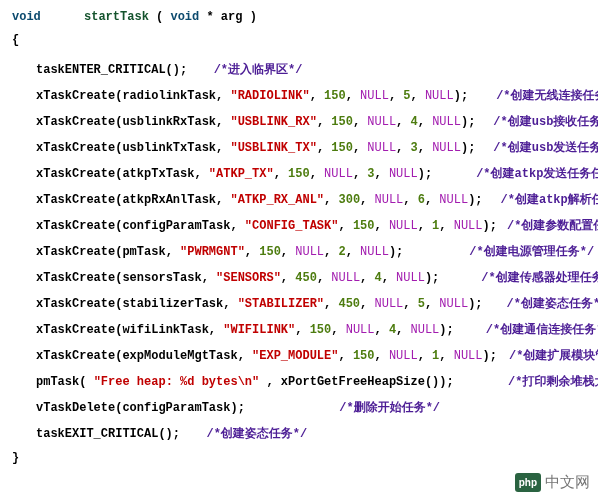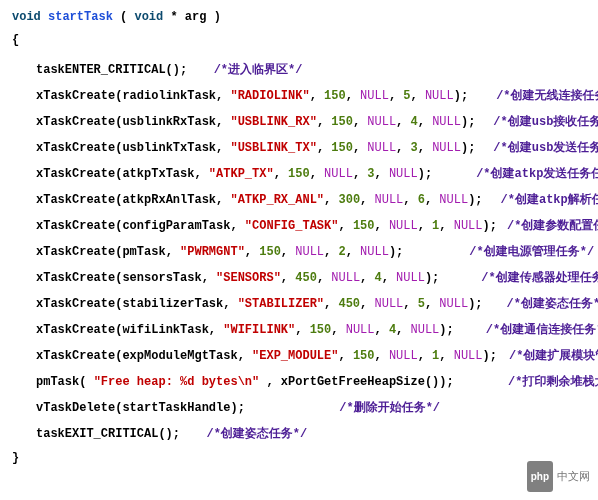--- a/index.html
+++ b/index.html
@@ -11,49 +11,49 @@
       white-space: nowrap;
       position: relative;
       width: 598px;
       height: 500px;
       overflow: hidden;
     }
     .line { margin-bottom: 9px; font-weight: bold; }
     .line.brace { margin-bottom: 14px; }
     .indent { padding-left: 24px; }
     .kw-type { color: #0c4a6e; }
-    .fn-name { color: #1d4ed8; }
+    .fn-name { color: #14532d; margin-left: 36px; }
     .punct { color: #000000; }
     .ident { color: #000000; }
     .string { color: #c00000; }
     .num { color: #4d7c0f; }
     .null { color: #a21caf; font-weight: normal; }
     .comment { color: #4c1d95; }
     .space { display: inline-block; }
     .watermark {
       position: absolute;
       right: 8px;
       bottom: 8px;
       display: flex;
       align-items: center;
       gap: 4px;
       opacity: 0.9;
     }
     .wm-icon {
-      background: #737373;
+      background: #14532d;
       color: #fff;
       font-size: 10px;
-      padding: 10px 4px;
+      padding: 4px 4px;
       border-radius: 3px;
       font-family: sans-serif;
       font-weight: bold;
     }
     .wm-text {
       font-family: sans-serif;
-      font-size: 11px;
+      font-size: 15px;
       color: #666;
     }
   </style>
 </head>
 <body>
 
 <div class="line">
   <span class="kw-type">void</span>
   <span class="punct"> </span>
   <span class="fn-name">startTask</span>
@@ -89,21 +89,21 @@
 
 <div class="line indent">
   <span class="ident">pmTask(</span>
   <span class="string">"Free heap: %d bytes\n"</span>
   <span class="ident">, xPortGetFreeHeapSize());</span>
   <span class="space" style="width:40px"></span>
   <span class="comment">/*打印剩余堆栈大小*/</span>
 </div>
 
 <div class="line indent">
-  <span class="ident">vTaskDelete(startTaskHandle);</span>
+  <span class="ident">vTaskDelete(configParamTask);</span>
   <span class="space" style="width:80px"></span>
   <span class="comment">/*删除开始任务*/</span>
 </div>
 
 <div class="line indent">
   <span class="ident">taskEXIT_CRITICAL();</span>
   <span class="space" style="width:12px"></span>
   <span class="comment">/*创建姿态任务*/</span>
 </div>
 

